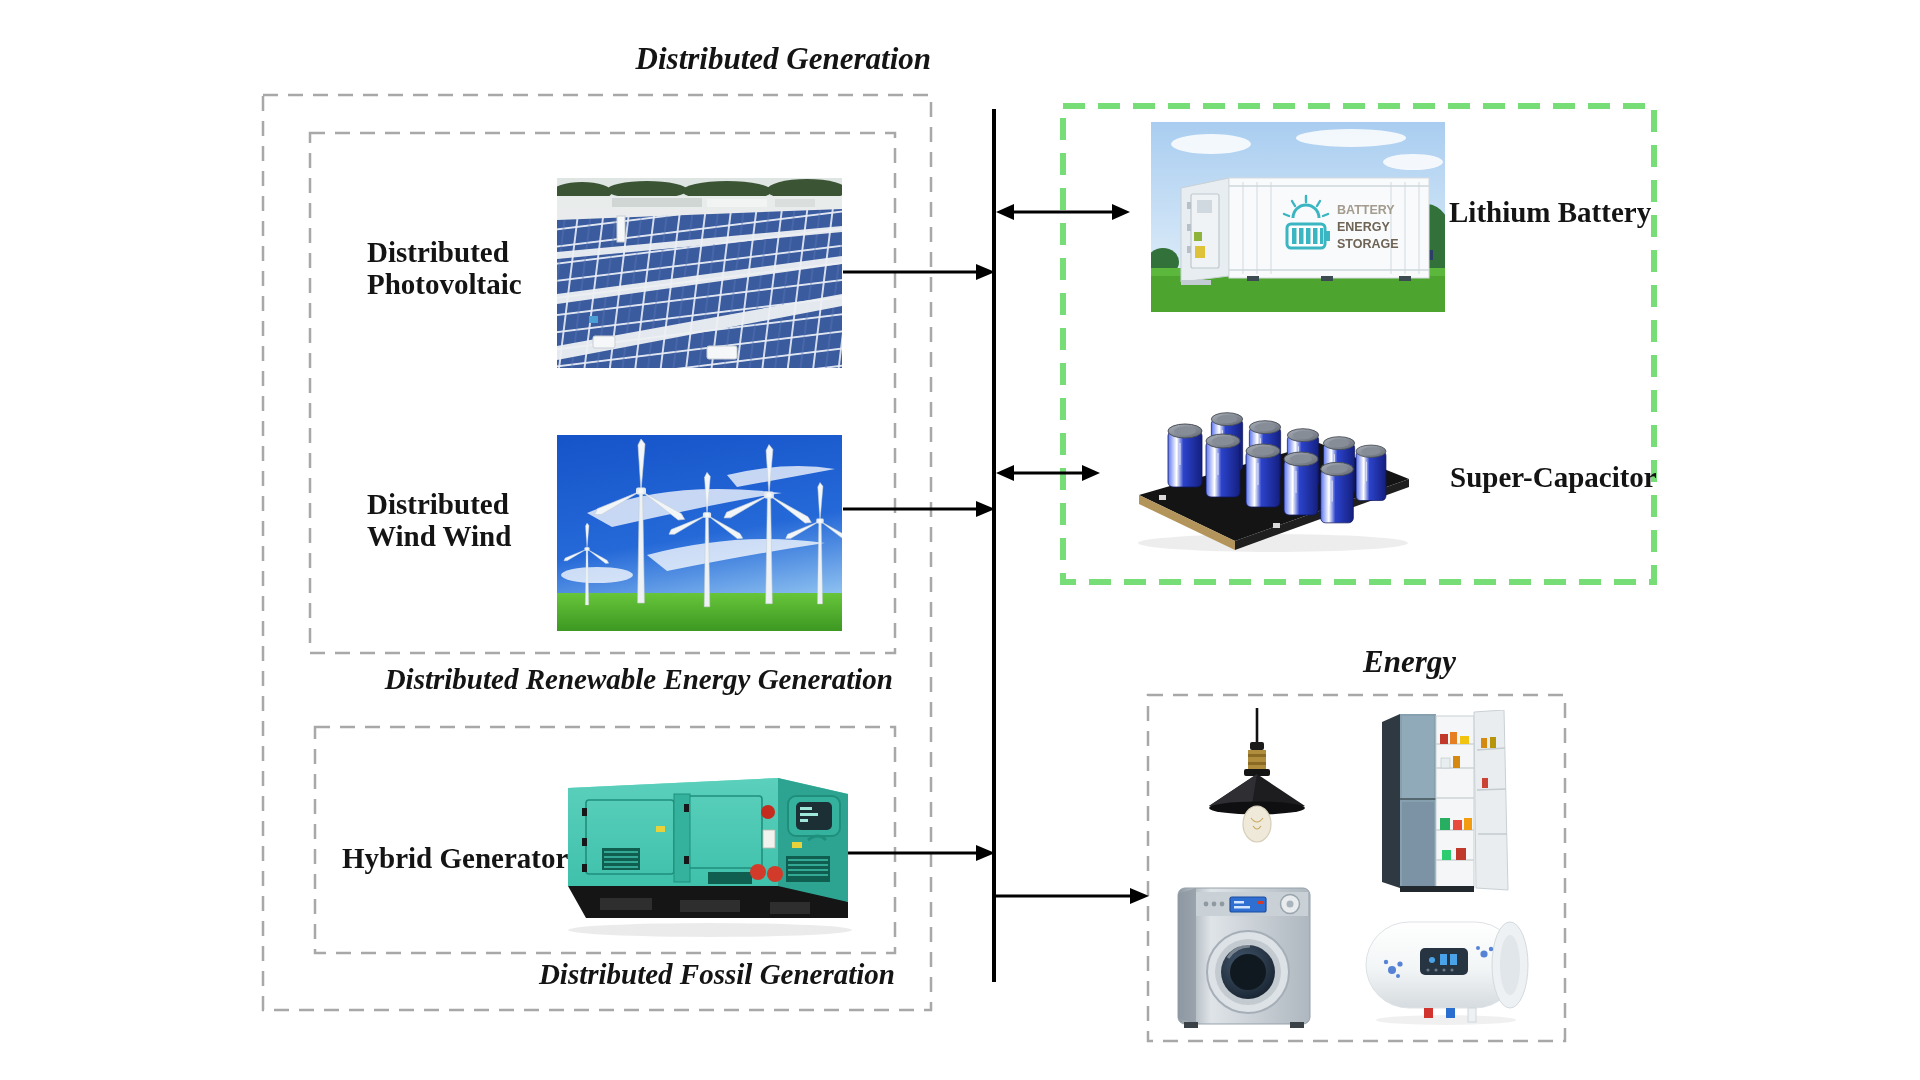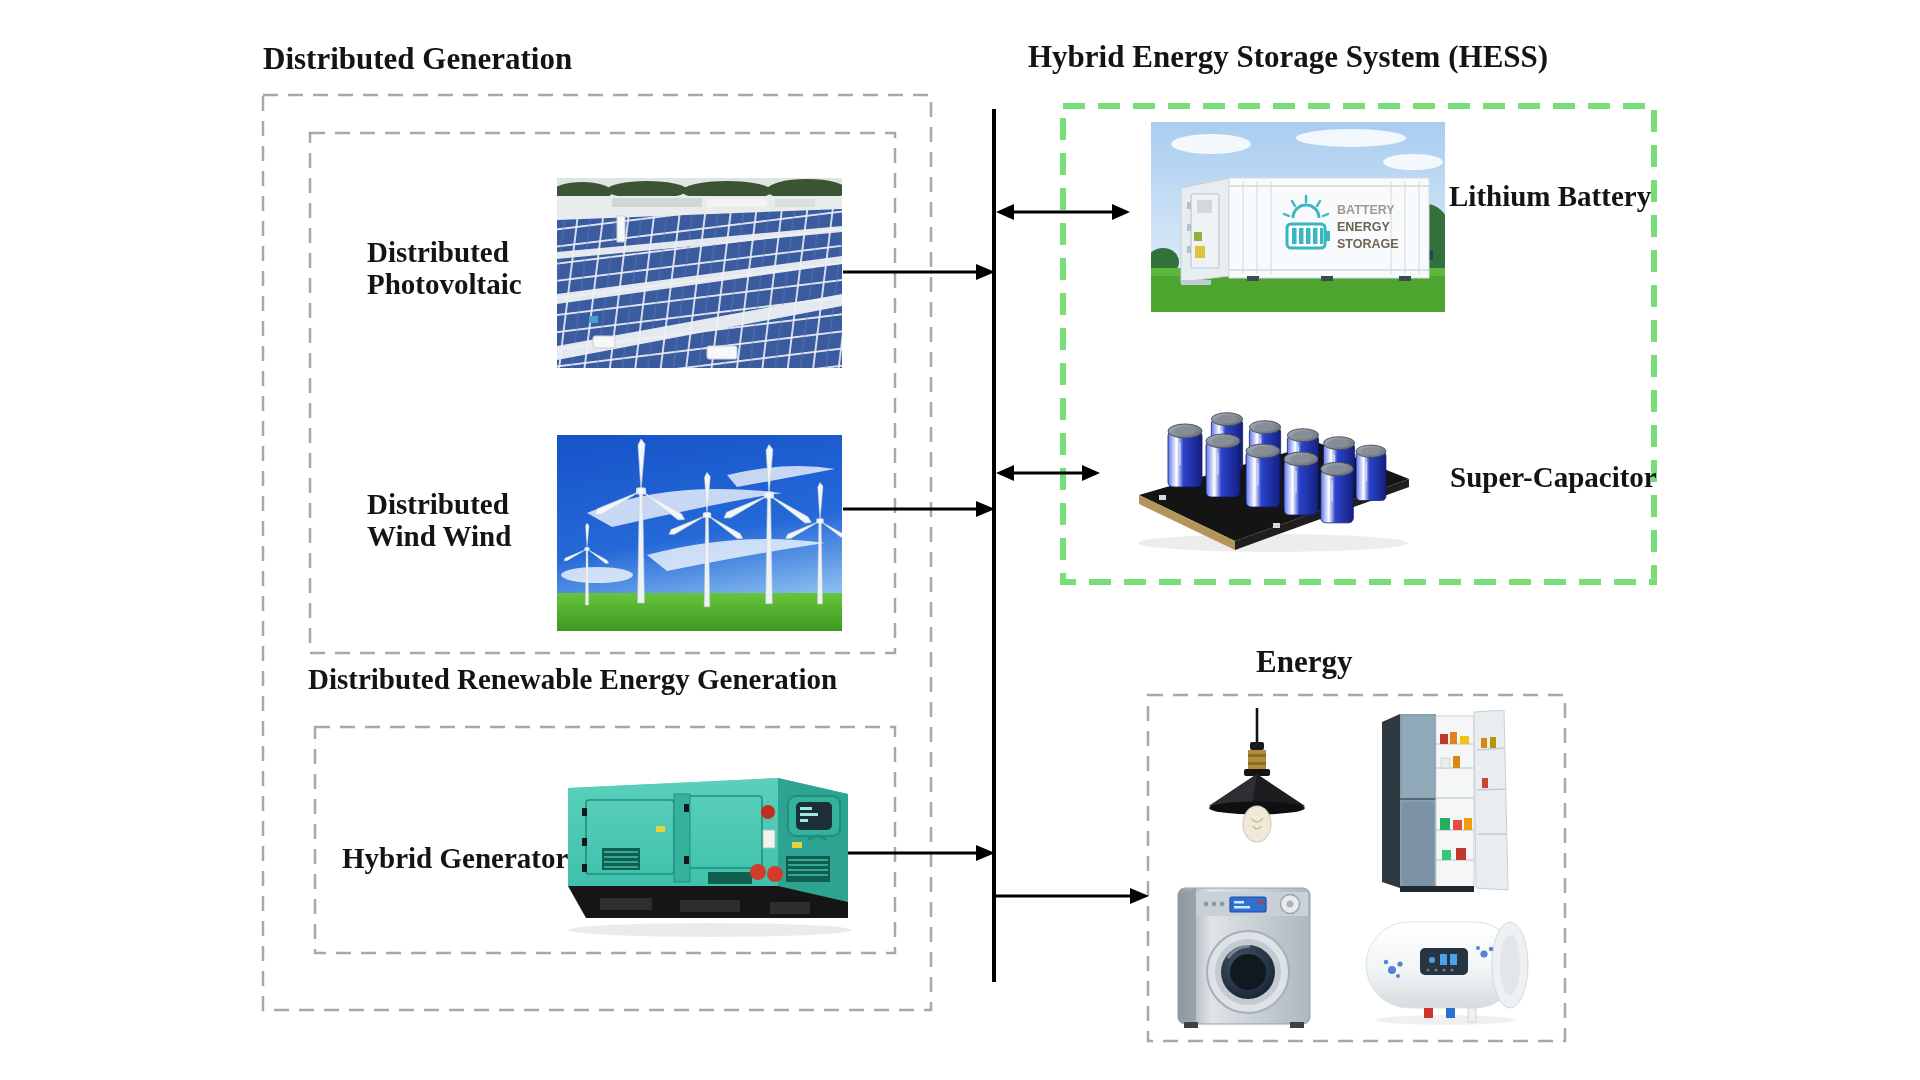--- a/index.html
+++ b/index.html
@@ -2,21 +2,21 @@
 <html style="--text: #141414; --line: #000000; --gray-dash: #a8a8a8; --green-dash: #77dd77; --generator-teal: #3fc1ac; --panel-blue: #3b5b9f; --sky-blue: #2569d8; --grass-green: #4fae2d; --capacitor-blue: #2b43cc; --logo-teal: #3ab5c2;"><head>
 <meta charset="utf-8">
 <style>
   html,body{margin:0;padding:0;background:#ffffff;}
   #canvas{position:relative;width:1920px;height:1080px;background:#ffffff;overflow:hidden;
           font-family:"Liberation Serif","DejaVu Serif",serif;color:var(--text,#111);}
   #wires{position:absolute;left:0;top:0;}
   .lbl{position:absolute;font-weight:700;line-height:1.12;white-space:nowrap;}
   .t30{font-size:31px;}
   .t28{font-size:29px;}
-  .center{text-align:left;white-space:normal;}
+  .center{text-align:right;white-space:normal;font-style:italic;}
   .img{position:absolute;}
   .img svg{display:block;}
 </style>
 </head>
 <body>
 
 <div id="canvas">
 
   <svg id="wires" width="1920" height="1080">
     <rect x="263" y="95" width="668" height="915" fill="none" stroke-width="2.5" stroke-dasharray="15 10" style="stroke:var(--gray-dash)"></rect>
@@ -51,35 +51,35 @@
         <polygon points="976,845 976,861 995,853" stroke="none"></polygon>
       </g>
       <g>
         <line x1="995" y1="896" x2="1132" y2="896"></line>
         <polygon points="1130,888 1130,904 1149,896" stroke="none"></polygon>
       </g>
     </g>
   </svg>
 
   <div class="lbl t30 center" style="left:263px;top:42px;width:668px;">Distributed Generation</div>
-  <div class="lbl t30 center" style="left:1028px;top:40px;width:660px;">Hybrid Energy Storage System (HESS)</div>
 
   <div class="lbl t28" style="left:367px;top:236px;">
     <span style="display:block">Distributed</span>
     <span style="display:block">Photovoltaic</span>
   </div>
   <div class="lbl t28" style="left:367px;top:488px;">
     <span style="display:block">Distributed</span>
     <span style="display:block">Wind Wind</span>
   </div>
 
   <div class="lbl t28 center" style="left:308px;top:663px;width:585px;">Distributed Renewable Energy Generation</div>
+  <div class="lbl t28 center" style="left:315px;top:958px;width:580px;">Distributed Fossil Generation</div>
   <div class="lbl t28" style="left:342px;top:842px;">Hybrid Generator</div>
 
-  <div class="lbl t28" style="left:1449px;top:180px;">Lithium Battery</div>
+  <div class="lbl t28" style="left:1449px;top:196px;">Lithium Battery</div>
   <div class="lbl t28" style="left:1450px;top:461px;">Super-Capacitor</div>
   <div class="lbl t30 center" style="left:1256px;top:645px;width:200px;">Energy</div>
 
   <div class="img" style="left:557px;top:178px;">
     <svg width="285" height="190" viewBox="0 0 285 190">
       <defs>
         <pattern id="pvcell" width="26" height="17" patternUnits="userSpaceOnUse" patternTransform="rotate(-7) skewX(-14)">
           <rect width="26" height="17" style="fill:var(--panel-blue)"></rect>
           <rect width="26" height="17" fill="none" stroke="#e6ecf6" stroke-width="1.8"></rect>
           <line x1="13" y1="0" x2="13" y2="17" stroke="#5b7ab8" stroke-width="0.7"></line>

